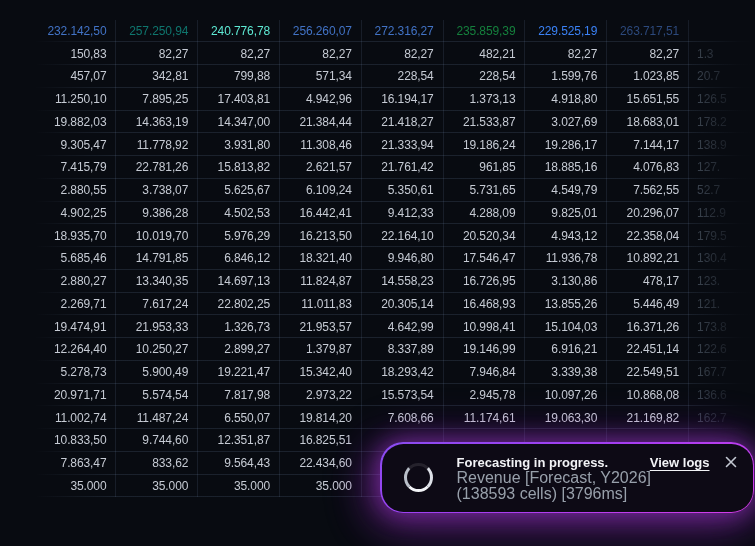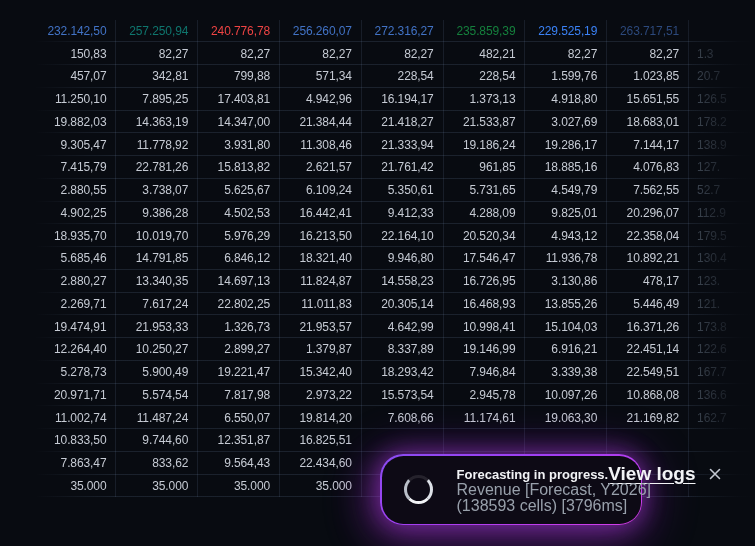--- a/index.html
+++ b/index.html
@@ -50,21 +50,21 @@
     background:linear-gradient(to right,
       rgba(8,11,17,0) 0%,
       rgba(8,11,17,0.45) 35%,
       rgba(8,11,17,0.92) 78%,
       #080b11 100%);
     pointer-events:none;z-index:5;
   }
 
   
   #toast-border{
-    position:absolute;left:380px;top:454px;width:262px;height:71px;
+    position:absolute;left:380px;top:442px;width:374px;height:71px;
     border-radius:23px;padding:1.5px;box-sizing:border-box;
     background:linear-gradient(155deg,#8a4cf0 0%,#a43ef2 45%,#d63ce8 100%);
     box-shadow:
       0 0 22px 2px rgba(190,70,245,0.40),
       0 6px 48px 10px rgba(160,40,225,0.28),
       -8px 10px 40px 2px rgba(200,60,230,0.22);
     z-index:10;
   }
   #toast{
     width:100%;height:100%;box-sizing:border-box;
@@ -81,41 +81,41 @@
     border-left-color:#b9bfc9;
     animation:spin 1.1s linear infinite;
   }
   @keyframes spin{to{transform:rotate(360deg);}}
   .toast-content{flex:1;min-width:0;}
   .toast-line1{display:flex;align-items:center;height:16px;}
   .toast-title{
     flex:1;font-size:13px;font-weight:700;color:#f2f3f6;white-space:nowrap;
   }
   .view-logs{
-    font-size:19px;font-weight:700;color:#f2f3f6;
+    font-size:13px;font-weight:700;color:#f2f3f6;
     text-decoration:underline;text-underline-offset:3px;
     margin-right:13px;cursor:pointer;white-space:nowrap;
   }
   .toast-close{
     background:none;border:none;padding:0;margin:0;cursor:pointer;
     width:16px;height:16px;display:flex;align-items:center;justify-content:center;
   }
   .toast-close svg{display:block;}
   .toast-sub{
     font-size:16px;line-height:15.5px;color:#98a0ab;white-space:nowrap;
   }
 </style>
 </head>
 <body>
 
 <div id="grid">
     <div class="row total">
       <div class="cell" style="color: rgb(66, 115, 198);">232.142,50</div>
       <div class="cell" style="color: #0f766e;">257.250,94</div>
-      <div class="cell" style="color: #ef4444;">240.776,78</div>
+      <div class="cell" style="color: #5eead4;">240.776,78</div>
       <div class="cell" style="color: rgb(66, 115, 198);">256.260,07</div>
       <div class="cell" style="color: rgb(66, 115, 198);">272.316,27</div>
       <div class="cell" style="color: #15803d;">235.859,39</div>
       <div class="cell" style="color: #3b82f6;">229.525,19</div>
       <div class="cell" style="color: rgb(44, 73, 124);">263.717,51</div>
       <div class="cell c9"></div>
     </div>
     <div class="row">
       <div class="cell">150,83</div>
       <div class="cell">82,27</div>

